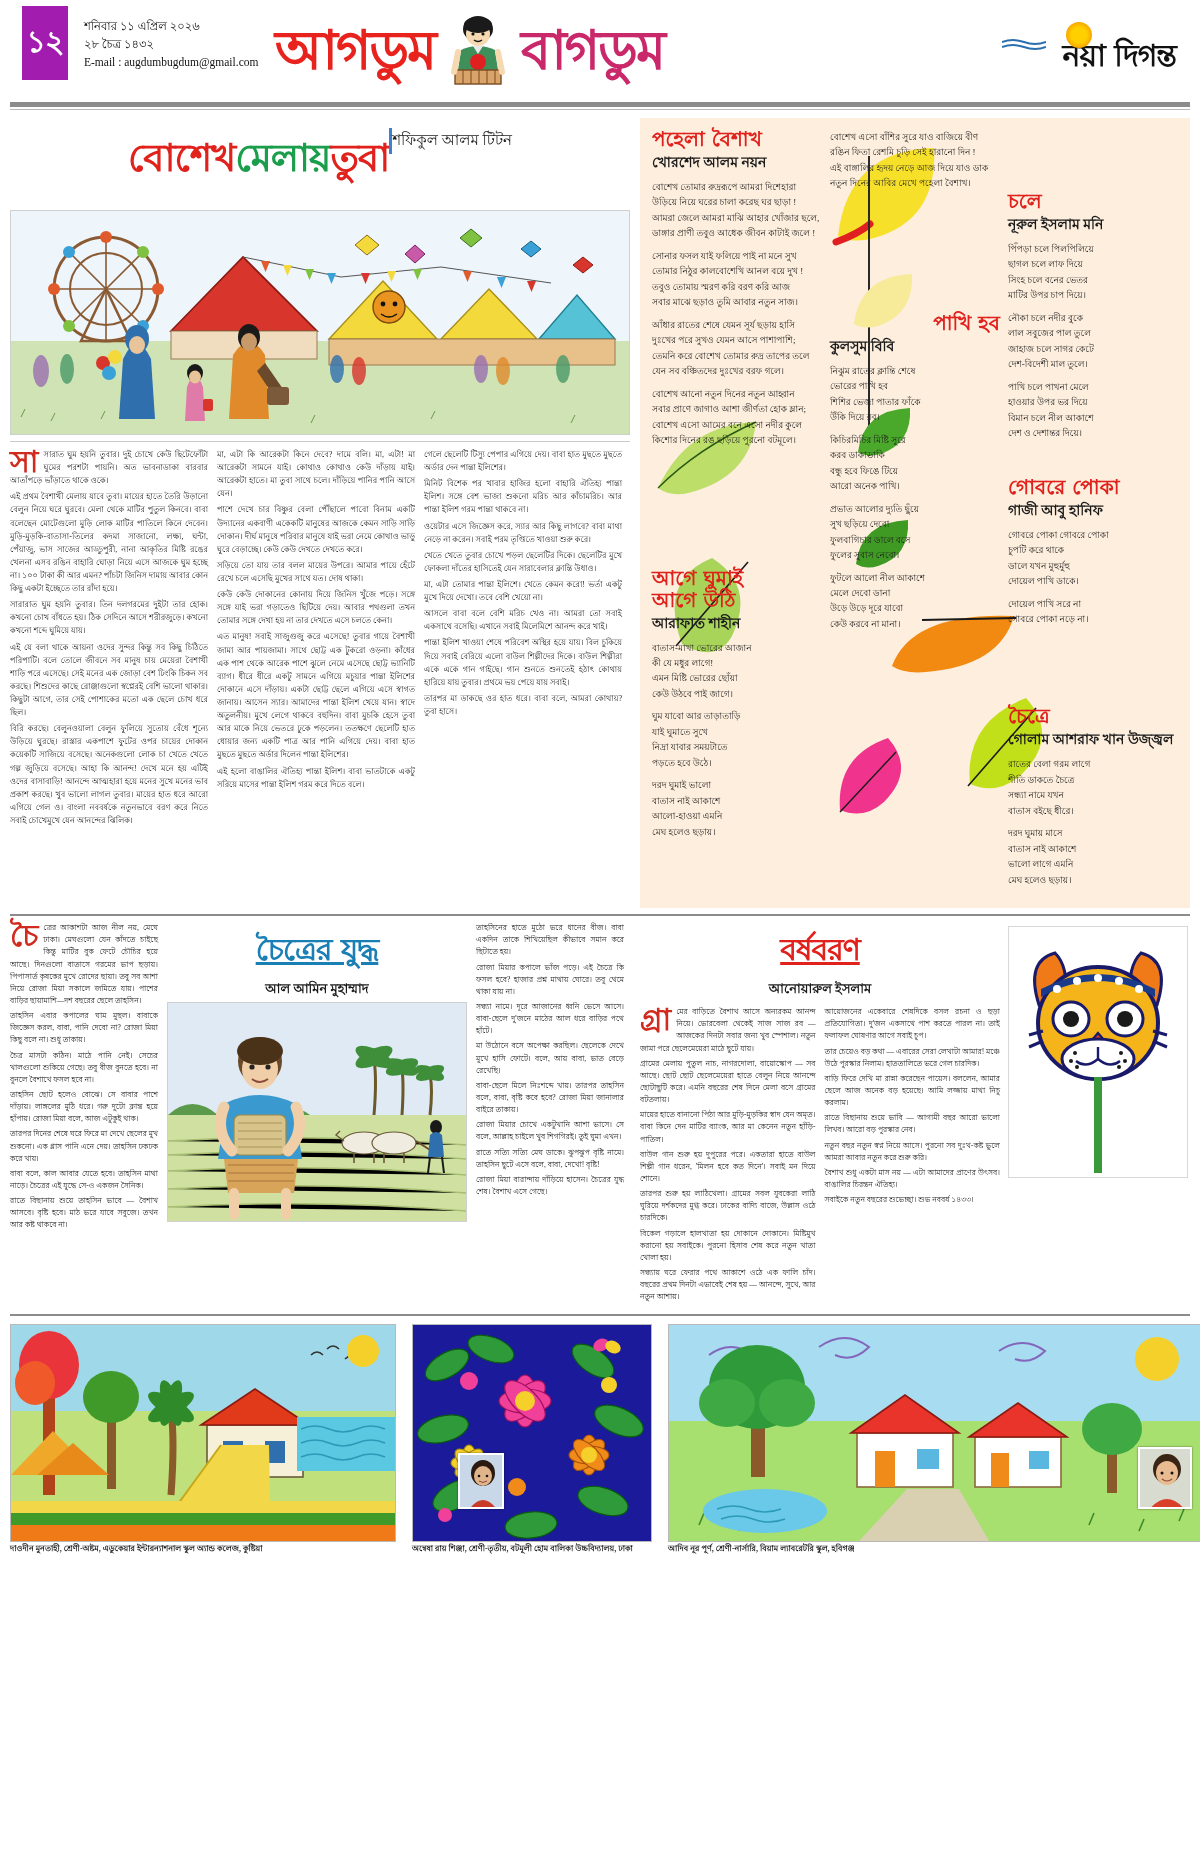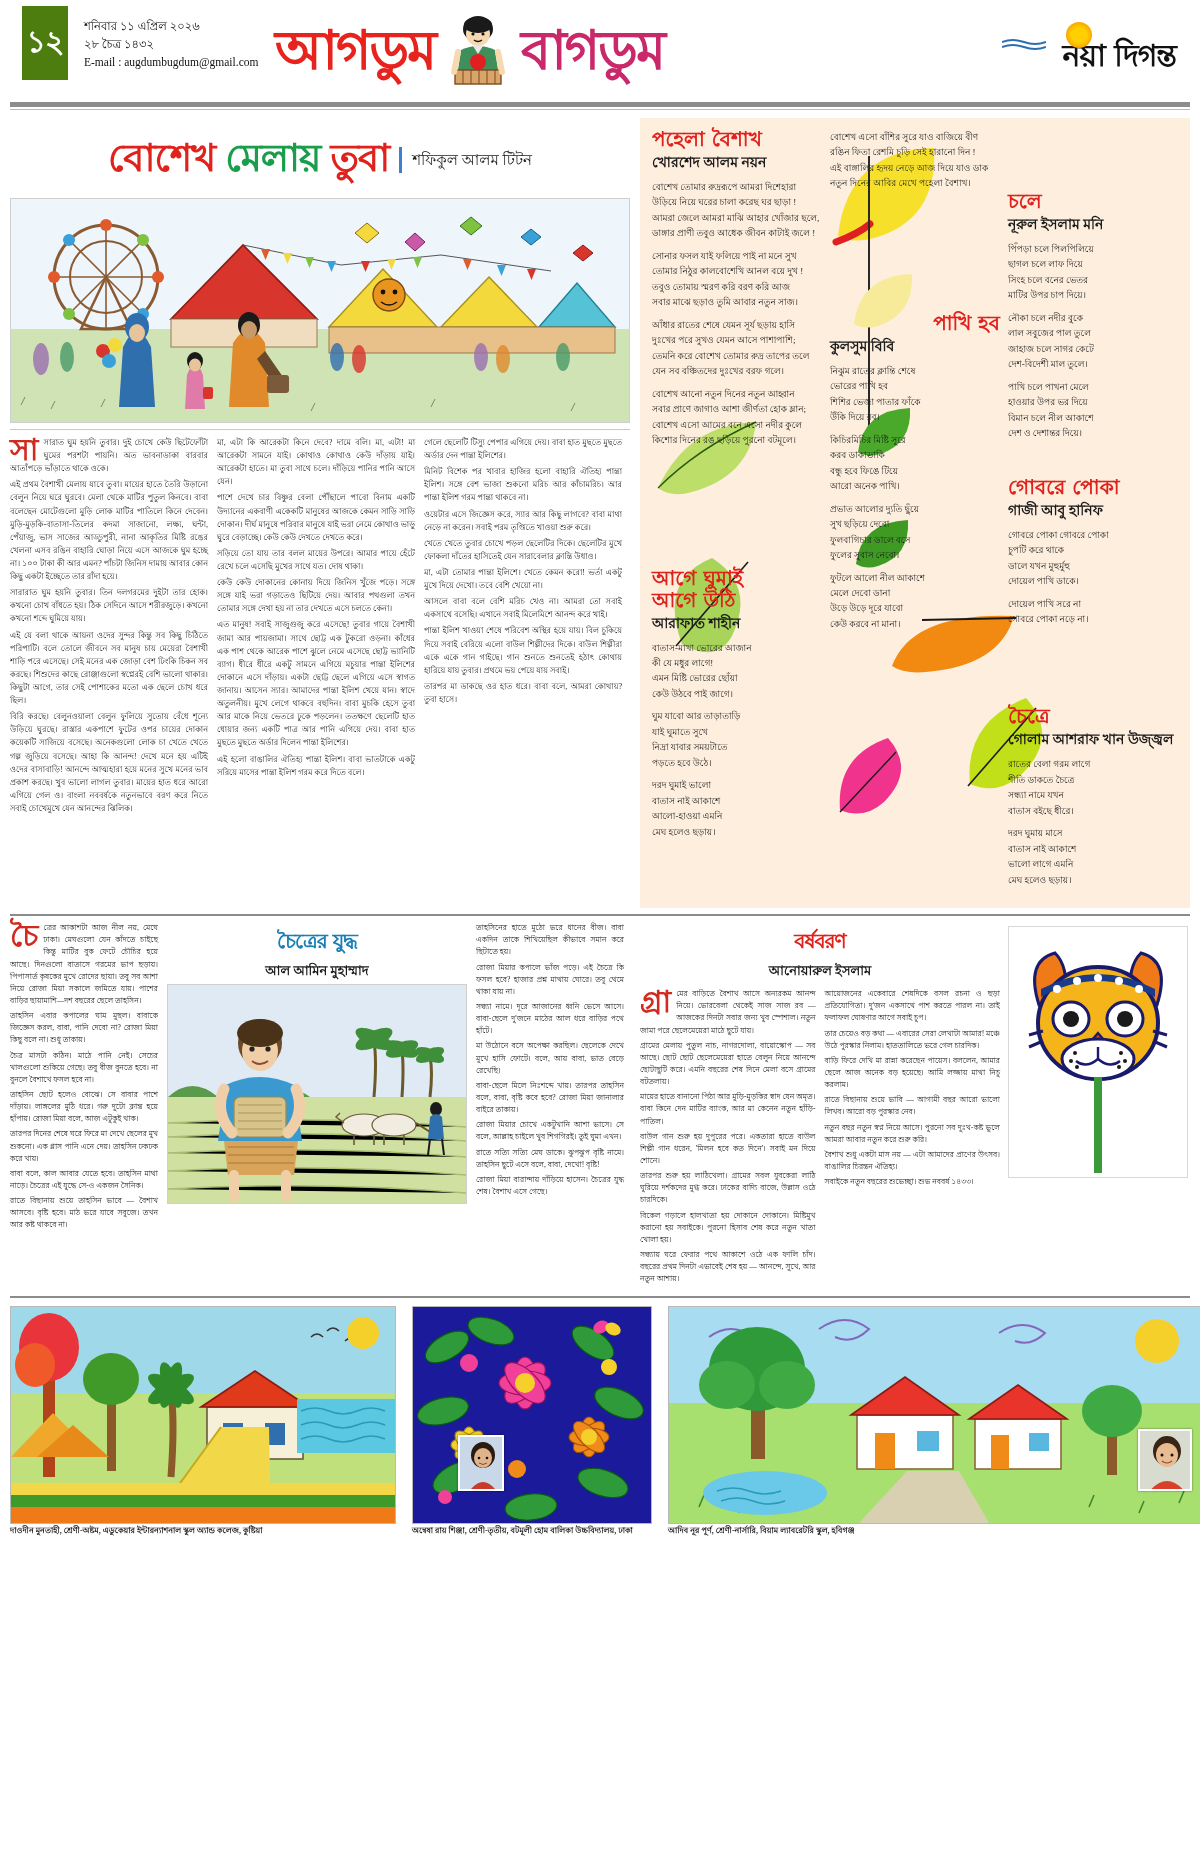--- a/index.html
+++ b/index.html
@@ -9,21 +9,21 @@
     background:#ffffff;
     font-family:"Liberation Serif", serif;
     color:#1a1a1a;
     overflow:hidden;
   }
   .page { width:1200px; height:1868px; position:relative; padding:6px 10px 0 10px; }
 
   
   .masthead { display:flex; align-items:flex-start; height:92px; position:relative; }
   .folio {
-    width:46px; height:74px; background:#4d7c0f; color:#ffffff;
+    width:46px; height:74px; background:#a21caf; color:#ffffff;
     display:flex; align-items:center; justify-content:center;
     font-size:30px; font-weight:700; margin-left:12px; letter-spacing:-1px;
   }
   .dateblock { margin-left:16px; padding-top:12px; font-size:11.5px; line-height:1.55; color:#111; }
   .dateblock div { white-space:nowrap; }
   .logo-wrap { position:absolute; left:265px; top:6px; display:flex; align-items:center; gap:4px; }
   .logo-red, .logo-pink {
     font-size:54px; font-weight:900; letter-spacing:-2px; line-height:1;
     font-family:"DejaVu Sans", sans-serif;
   }
@@ -40,21 +40,21 @@
   .rule-thin  { height:1px; background:#b8b8b8; margin:2px 0 8px 0; }
   .hr-1 { height:1px; background:#c9c9c9; margin:6px 0; }
   .hr-2 { height:2px; background:#8c8c8c; margin:6px 0; }
 
   
   .band { display:flex; gap:10px; }
   .left-main { width:620px; }
   .right-rail { width:550px; background:#fdeedd; padding:10px 12px 8px 12px; position:relative; }
 
   
-  .feature-head { display:flex; align-items:center; justify-content:center; gap:10px; padding:10px 0 6px; }
+  .feature-head { display:flex; align-items:flex-start; justify-content:center; gap:0; padding:10px 0 18px; }
   .feature-title { font-size:38px; font-weight:700; letter-spacing:-1px; font-family:"DejaVu Sans", sans-serif; }
   .t-red { color:#e0211c; }
   .t-green { color:#1a9e4b; }
   .byline-sep { width:3px; height:26px; background:#3f7fd0; display:inline-block; }
   .feature-byline { font-size:15px; color:#222; }
 
   .illus {
     height:225px; border:1px solid #cfcfcf; position:relative; overflow:hidden;
     background:linear-gradient(#eaf3fb 0%, #eaf3fb 58%, #cfe4b8 58%, #bcd9a4 100%);
   }
@@ -80,21 +80,21 @@
   .poem-body { font-size:9px; line-height:1.72; color:#1d1d1d; }
   .poem-body p { margin:0 0 7px 0; }
   .stem { position:absolute; width:1.6px; background:#2a2a2a; }
 
   
   .lower { display:flex; gap:10px; margin-top:6px; }
   .lower-left { width:620px; }
   .lower-right { width:550px; display:flex; gap:8px; }
 
   .story-head { text-align:center; padding:4px 0 2px; }
-  .story-title { font-size:20px; font-weight:700; color:#1a7fb5; font-family:"DejaVu Sans", sans-serif; letter-spacing:-1px; }
+  .story-title { font-size:30px; font-weight:700; color:#1a7fb5; font-family:"DejaVu Sans", sans-serif; letter-spacing:-1px;text-decoration:underline; }
   .story-title.red { color:#e0211c; }
   .story-author { font-size:13px; font-weight:600; margin-top:2px; }
 
   .cols2 { display:flex; gap:9px; }
   .col2 { width:150px; font-size:7.6px; line-height:1.6; text-align:justify; }
   .col2 p { margin:0 0 3px 0; }
 
   .art-box { height:220px; border:1px solid #cfcfcf; overflow:hidden; position:relative;
              background:linear-gradient(#dceaf6 0%,#dceaf6 52%,#d8e8b0 52%,#c4dc96 100%); }
 

